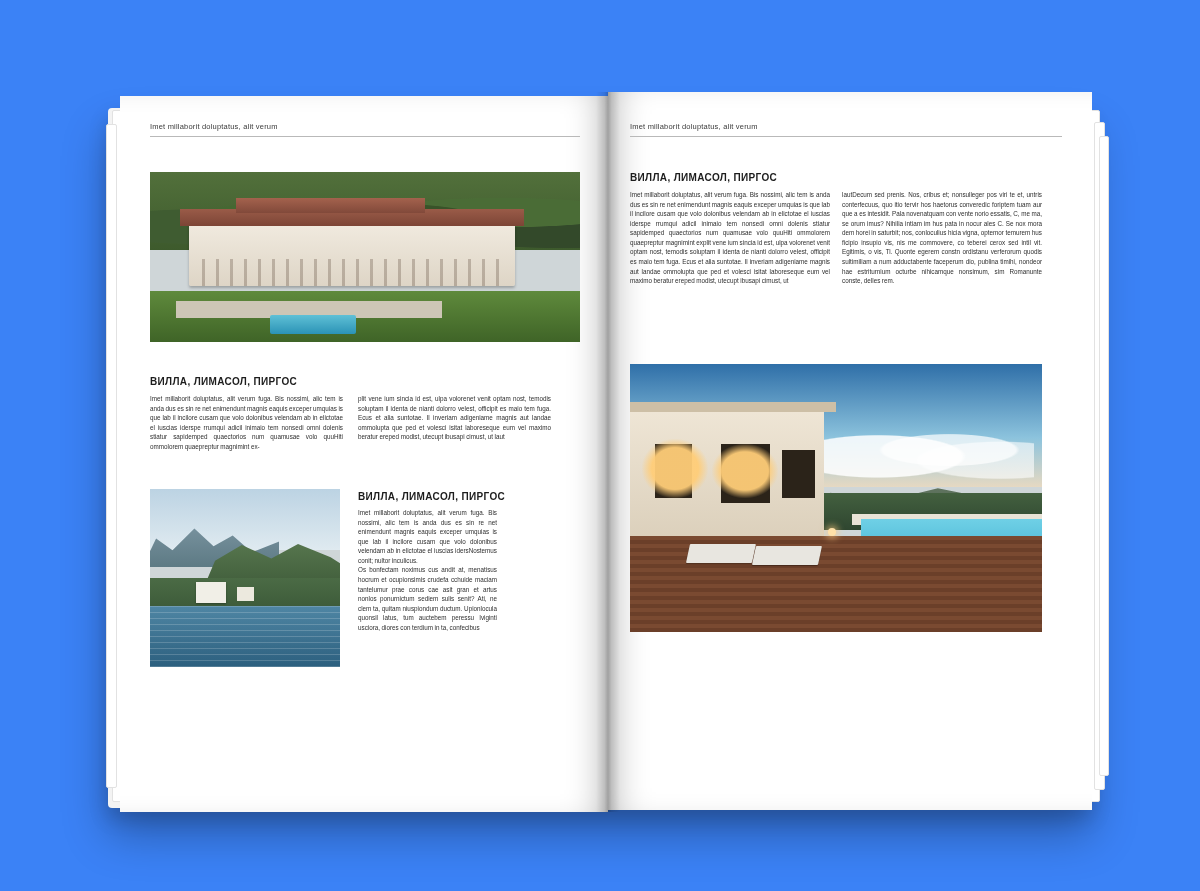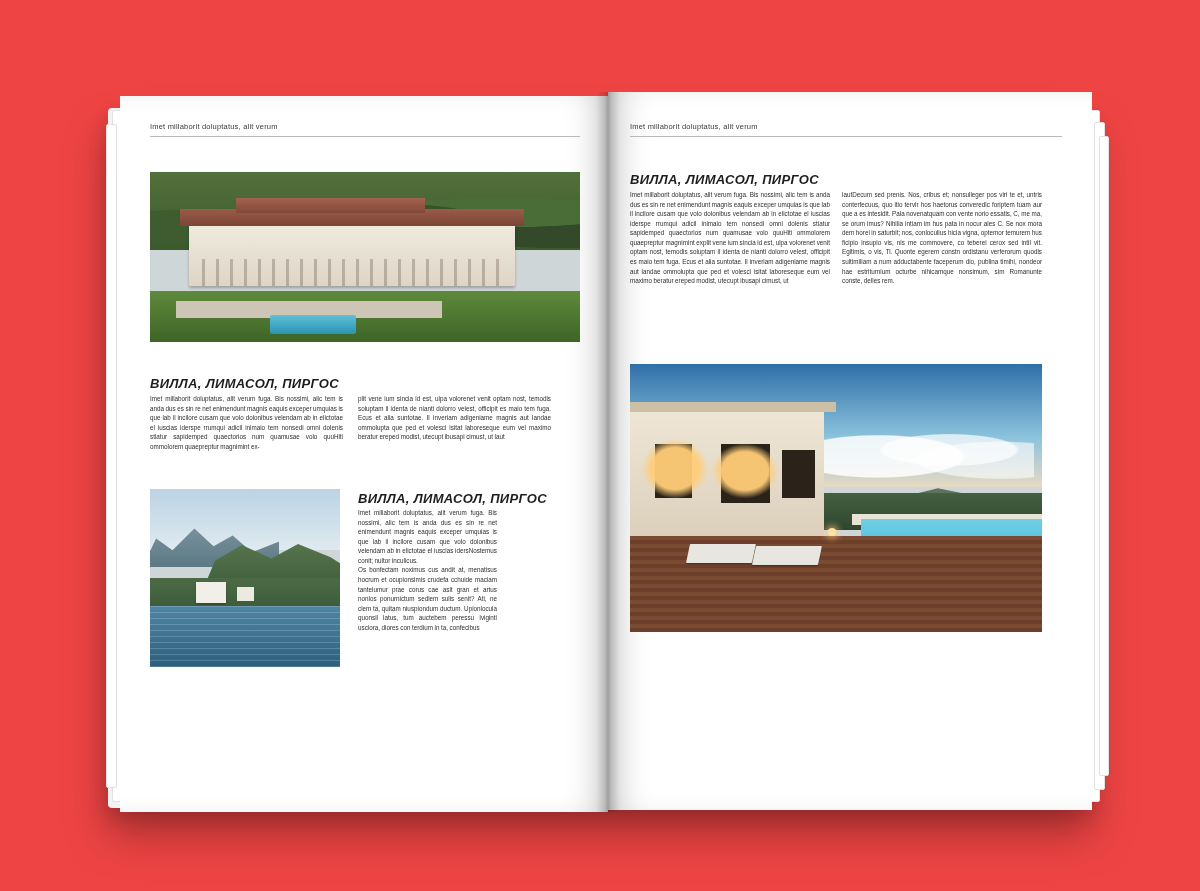--- a/index.html
+++ b/index.html
@@ -12,21 +12,21 @@
     height: 891px;
     overflow: hidden;
     font-family: "Liberation Sans", sans-serif;
     position: relative;
   }
 
   
   #stage {
     position: absolute;
     inset: 0;
-    background: #ef4444;
+    background: #3b82f6;
   }
 
   
   .spread-shadow {
     position: absolute;
     left: 108px;
     top: 108px;
     width: 984px;
     height: 700px;
     border-radius: 4px;
@@ -89,23 +89,22 @@
   }
   .runrule {
     position: absolute;
     height: 1px;
     background: #b9b9b9;
   }
 
   
   .heading {
     position: absolute;
-    font-size: 13px;
+    font-size: 10px;
     font-weight: bold;
-    font-style: italic;
     color: #1d1d1d;
     letter-spacing: .35px;
     white-space: nowrap;
   }
   .col {
     position: absolute;
     font-size: 6.3px;
     line-height: 1.52;
     color: #2e2e2e;
     text-align: justify;

